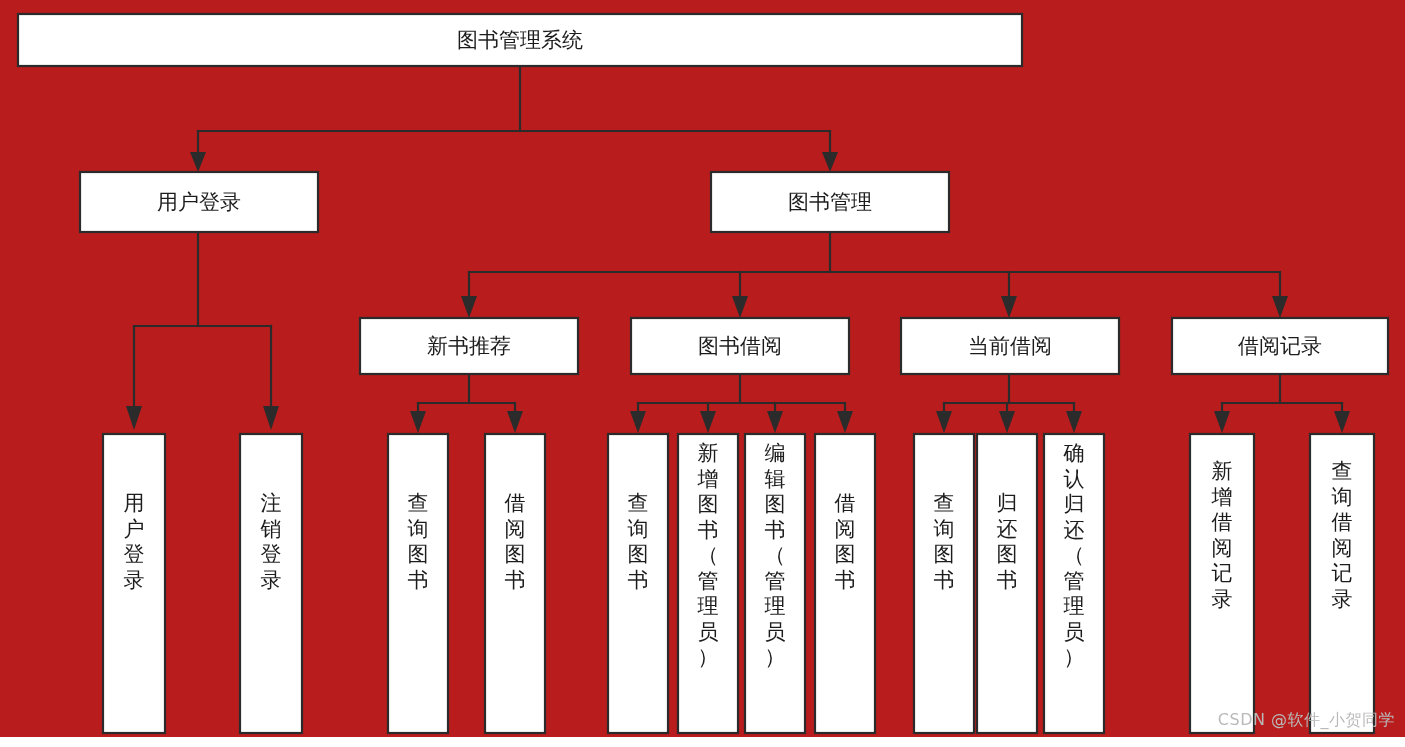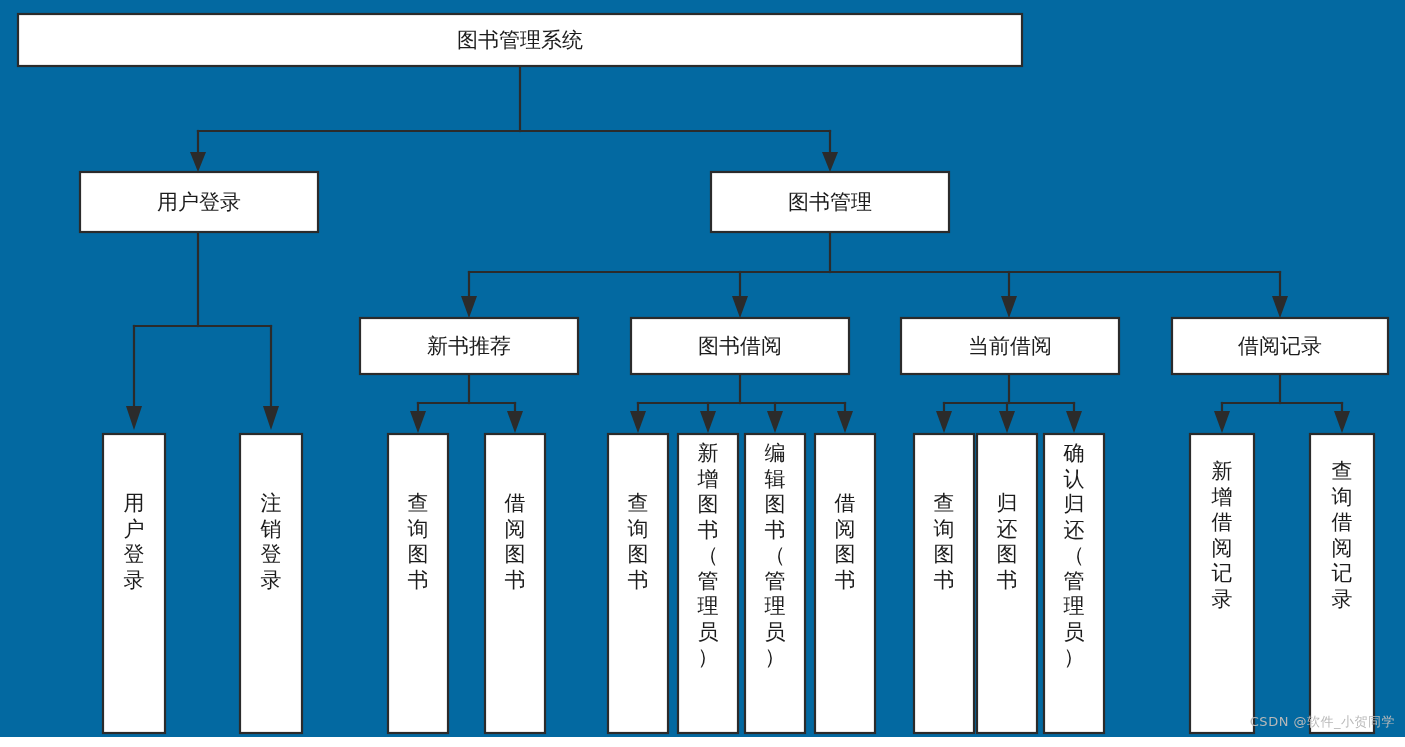--- a/index.html
+++ b/index.html
@@ -8,21 +8,21 @@
     padding: 0;
     background: #ffffff;
   }
   body {
     font-family: "DejaVu Sans", "Liberation Sans", sans-serif;
   }
   #diagram-root {
     position: relative;
     width: 1405px;
     height: 737px;
-    background: #0369a1;
+    background: #b91c1c;
     overflow: hidden;
   }
   svg.diagram {
     position: absolute;
     left: 0;
     top: 0;
     width: 1405px;
     height: 747px;
     display: block;
   }
@@ -52,21 +52,21 @@
     font-family: "DejaVu Sans", "Liberation Sans", sans-serif;
     fill: #1c1c1c;
     font-size: 21px;
     text-anchor: middle;
   }
   .watermark {
     position: absolute;
     right: 10px;
     bottom: 6px;
     font-family: "DejaVu Sans", "Liberation Sans", sans-serif;
-    font-size: 13px;
+    font-size: 16px;
     color: #b9b9b9;
     letter-spacing: 0.5px;
     white-space: nowrap;
     user-select: none;
   }
 </style>
 </head>
 <body>
 
 <div id="diagram-root">

